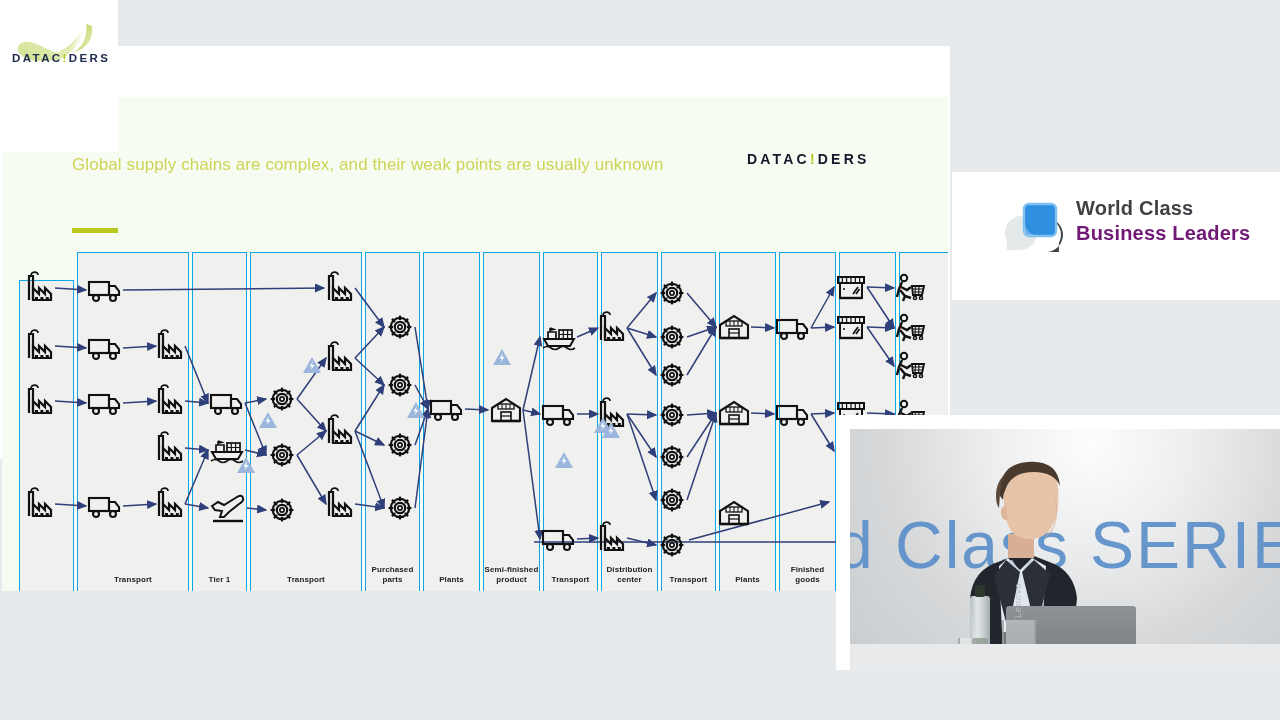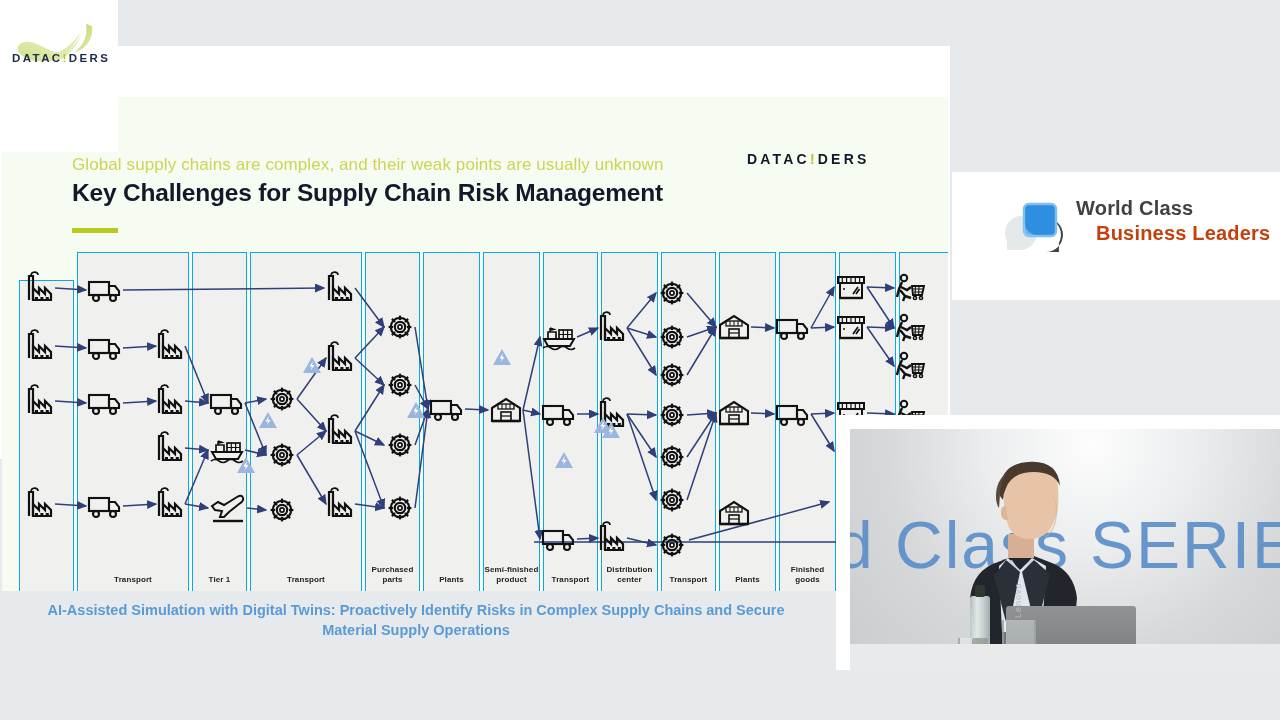--- a/index.html
+++ b/index.html
@@ -94,21 +94,21 @@
   #caption .line2 .n{font-weight:normal;color:#7fb2e0;}
 
   
   #wcbl-card{
     position:absolute;left:952px;top:172px;width:328px;height:114px;
     background:#ffffff;z-index:30;
   }
   #wcbl-logo{position:absolute;left:50px;top:20px;width:74px;height:74px;}
   #wcbl-text{position:absolute;left:124px;top:24px;font-weight:bold;}
   #wcbl-text .l1{font-size:20px;color:#3f4245;line-height:25px;letter-spacing:.2px;}
-  #wcbl-text .l2{font-size:20px;color:#c2410c;line-height:25px;letter-spacing:.2px;margin-left:20px;}
+  #wcbl-text .l2{font-size:20px;color:#701a75;line-height:25px;letter-spacing:.2px;}
   #wcbl-white-under{
     position:absolute;left:952px;top:286px;width:328px;height:14px;background:#fff;z-index:29;
   }
 
   
   #speaker-video{
     position:absolute;left:836px;top:415px;width:444px;height:255px;
     background:#ffffff;z-index:35;padding:14px 0 0 14px;box-sizing:border-box;
   }
   #video-frame{
@@ -187,21 +187,20 @@
   <div class="wordmark"><span>DATAC</span><span class="dot">!</span><span>DERS</span></div>
 </div>
 
 <div id="grey-top"></div>
 
 <div id="slide-panel">
   <div id="slide-panel-inner">
     <div id="slide">
 
       <div class="kicker">Global supply chains are complex, and their weak points are usually unknown</div>
-      <div class="slide-title">Key Challenges for Supply Chain Risk Management</div>
       <div class="title-rule"></div>
       <div class="slide-brand"><span>DATAC</span><span class="dot">!</span><span>DERS</span></div>
 
       <div id="diagram">
 
         <div id="cols">
             <div class="col" style="left: 0px; width: 55px; margin-top: 28px;">
               <div class="col-label">
                 <div>Tier n-1</div>
               </div>
@@ -494,21 +493,20 @@
               <use href="#ico-warn" x="583" y="170"></use>
             </g>
         </svg>
       </div>
 
     </div>
   </div>
 </div>
 
 <div id="caption">
-  <div class="line1">AI-Assisted Simulation with Digital Twins: Proactively Identify Risks in Complex Supply Chains and Secure Material Supply Operations</div>
 </div>
 
 <div id="wcbl-white-under"></div>
 <div id="wcbl-card">
   <svg id="wcbl-logo" viewBox="0 0 74 74">
     <path d="M18 24 a17 17 0 1 1 0 34 l-13 0 l0 -9 a17 17 0 0 1 13 -25 z" fill="#e4eaea"></path>
     <path d="M44 26 a17 17 0 1 1 -0.1 34 l13 0 l0 -9 a17 17 0 0 0 -12.9 -25 z" fill="#3f4245"></path>
     <rect x="22" y="12" width="32" height="32" rx="5" fill="#2e8ee0"></rect>
     <rect x="22" y="12" width="32" height="32" rx="5" fill="none" stroke="#7fc0ee" stroke-width="2.4"></rect>
     <path d="M22 30 a16 16 0 0 0 16 14 l-16 0 z" fill="#9ed0f2" opacity=".55"></path>

